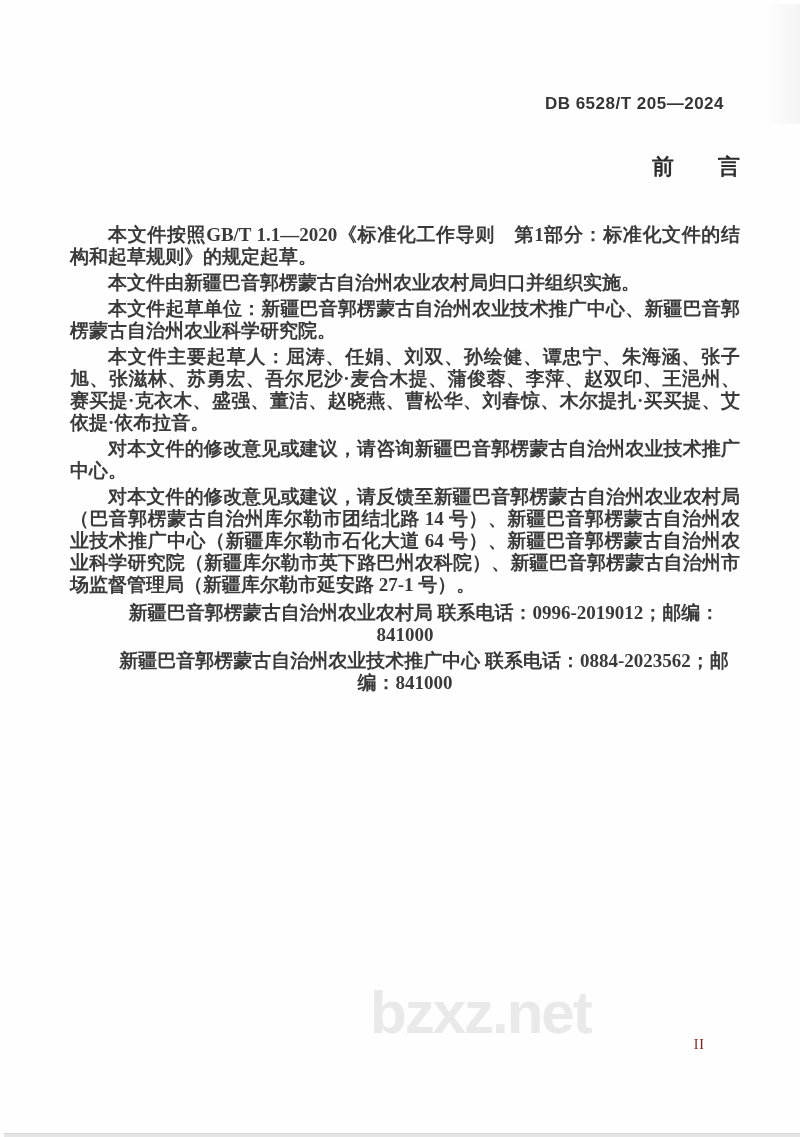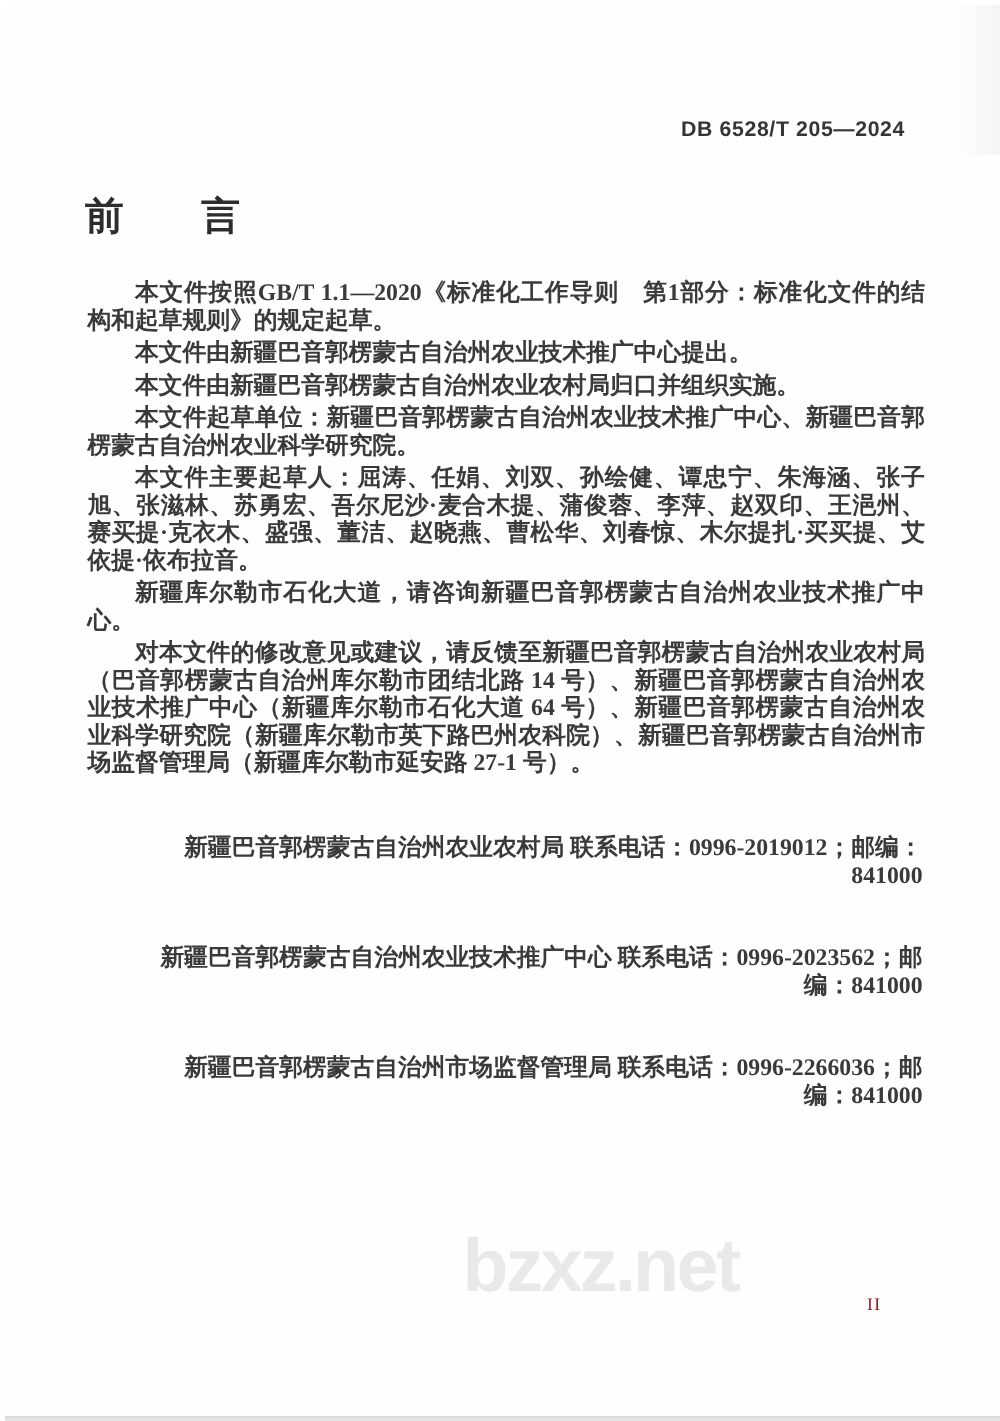--- a/index.html
+++ b/index.html
@@ -31,44 +31,43 @@
     font-weight: 700;
     font-size: 17px;
     letter-spacing: 0.5px;
     color: #353535;
   }
   .doc-title {
     position: absolute;
     top: 146px;
     left: 62px;
     width: 676px;
-    text-align: left;
+    text-align: right;
     font-family: Liberation Sans, sans-serif;
     font-weight: 700;
-    font-size: 31px;
+    font-size: 22px;
     color: #2d2d2d;
   }
   .doc-body {
     position: absolute;
     top: 216px;
     left: 62px;
     width: 678px;
     font-size: 19px;
     line-height: 22px;
     font-weight: 600;
     color: #3a3a3a;
   }
   .doc-body p {
     text-indent: 2em;
     text-align: justify;
   }
   .contacts p {
     text-indent: 2em;
-    text-align: right;
-    margin-top: 40px;
+    text-align: center;
   }
   .watermark {
     position: absolute;
     top: 972px;
     left: 364px;
     font-family: "Liberation Sans", sans-serif;
     font-weight: 700;
     font-size: 60px;
     letter-spacing: -2px;
     color: #e9e9e9;
@@ -89,31 +88,29 @@
 <div class="page">
 
   <div class="scan-shade-top-right"></div>
 
   <div class="doc-code">DB 6528/T 205—2024</div>
 
   <h1 class="doc-title">前　　言</h1>
 
   <div class="doc-body">
     <p>本文件按照GB/T 1.1—2020《标准化工作导则　第1部分：标准化文件的结构和起草规则》的规定起草。</p>
-    <p>本文件由新疆巴音郭楞蒙古自治州农业技术推广中心提出。</p>
     <p>本文件由新疆巴音郭楞蒙古自治州农业农村局归口并组织实施。</p>
     <p>本文件起草单位：新疆巴音郭楞蒙古自治州农业技术推广中心、新疆巴音郭楞蒙古自治州农业科学研究院。</p>
     <p>本文件主要起草人：屈涛、任娟、刘双、孙绘健、谭忠宁、朱海涵、张子旭、张滋林、苏勇宏、吾尔尼沙·麦合木提、蒲俊蓉、李萍、赵双印、王浥州、赛买提·克衣木、盛强、董洁、赵晓燕、曹松华、刘春惊、木尔提扎·买买提、艾依提·依布拉音。</p>
-    <p>新疆库尔勒市石化大道，请咨询新疆巴音郭楞蒙古自治州农业技术推广中心。</p>
+    <p>对本文件的修改意见或建议，请咨询新疆巴音郭楞蒙古自治州农业技术推广中心。</p>
     <p>对本文件的修改意见或建议，请反馈至新疆巴音郭楞蒙古自治州农业农村局（巴音郭楞蒙古自治州库尔勒市团结北路 14 号）、新疆巴音郭楞蒙古自治州农业技术推广中心（新疆库尔勒市石化大道 64 号）、新疆巴音郭楞蒙古自治州农业科学研究院（新疆库尔勒市英下路巴州农科院）、新疆巴音郭楞蒙古自治州市场监督管理局（新疆库尔勒市延安路 27-1 号）。</p>
 
     <div class="contacts">
       <p>新疆巴音郭楞蒙古自治州农业农村局 联系电话：0996-2019012；邮编：841000</p>
-      <p>新疆巴音郭楞蒙古自治州农业技术推广中心 联系电话：0996-2023562；邮编：841000</p>
-      <p>新疆巴音郭楞蒙古自治州市场监督管理局 联系电话：0996-2266036；邮编：841000</p>
+      <p>新疆巴音郭楞蒙古自治州农业技术推广中心 联系电话：0884-2023562；邮编：841000</p>
     </div>
   </div>
 
   <div class="watermark">bzxz.net</div>
 
   <div class="page-number">II</div>
 
   <div class="scan-edge-bottom"></div>
 
 </div>

